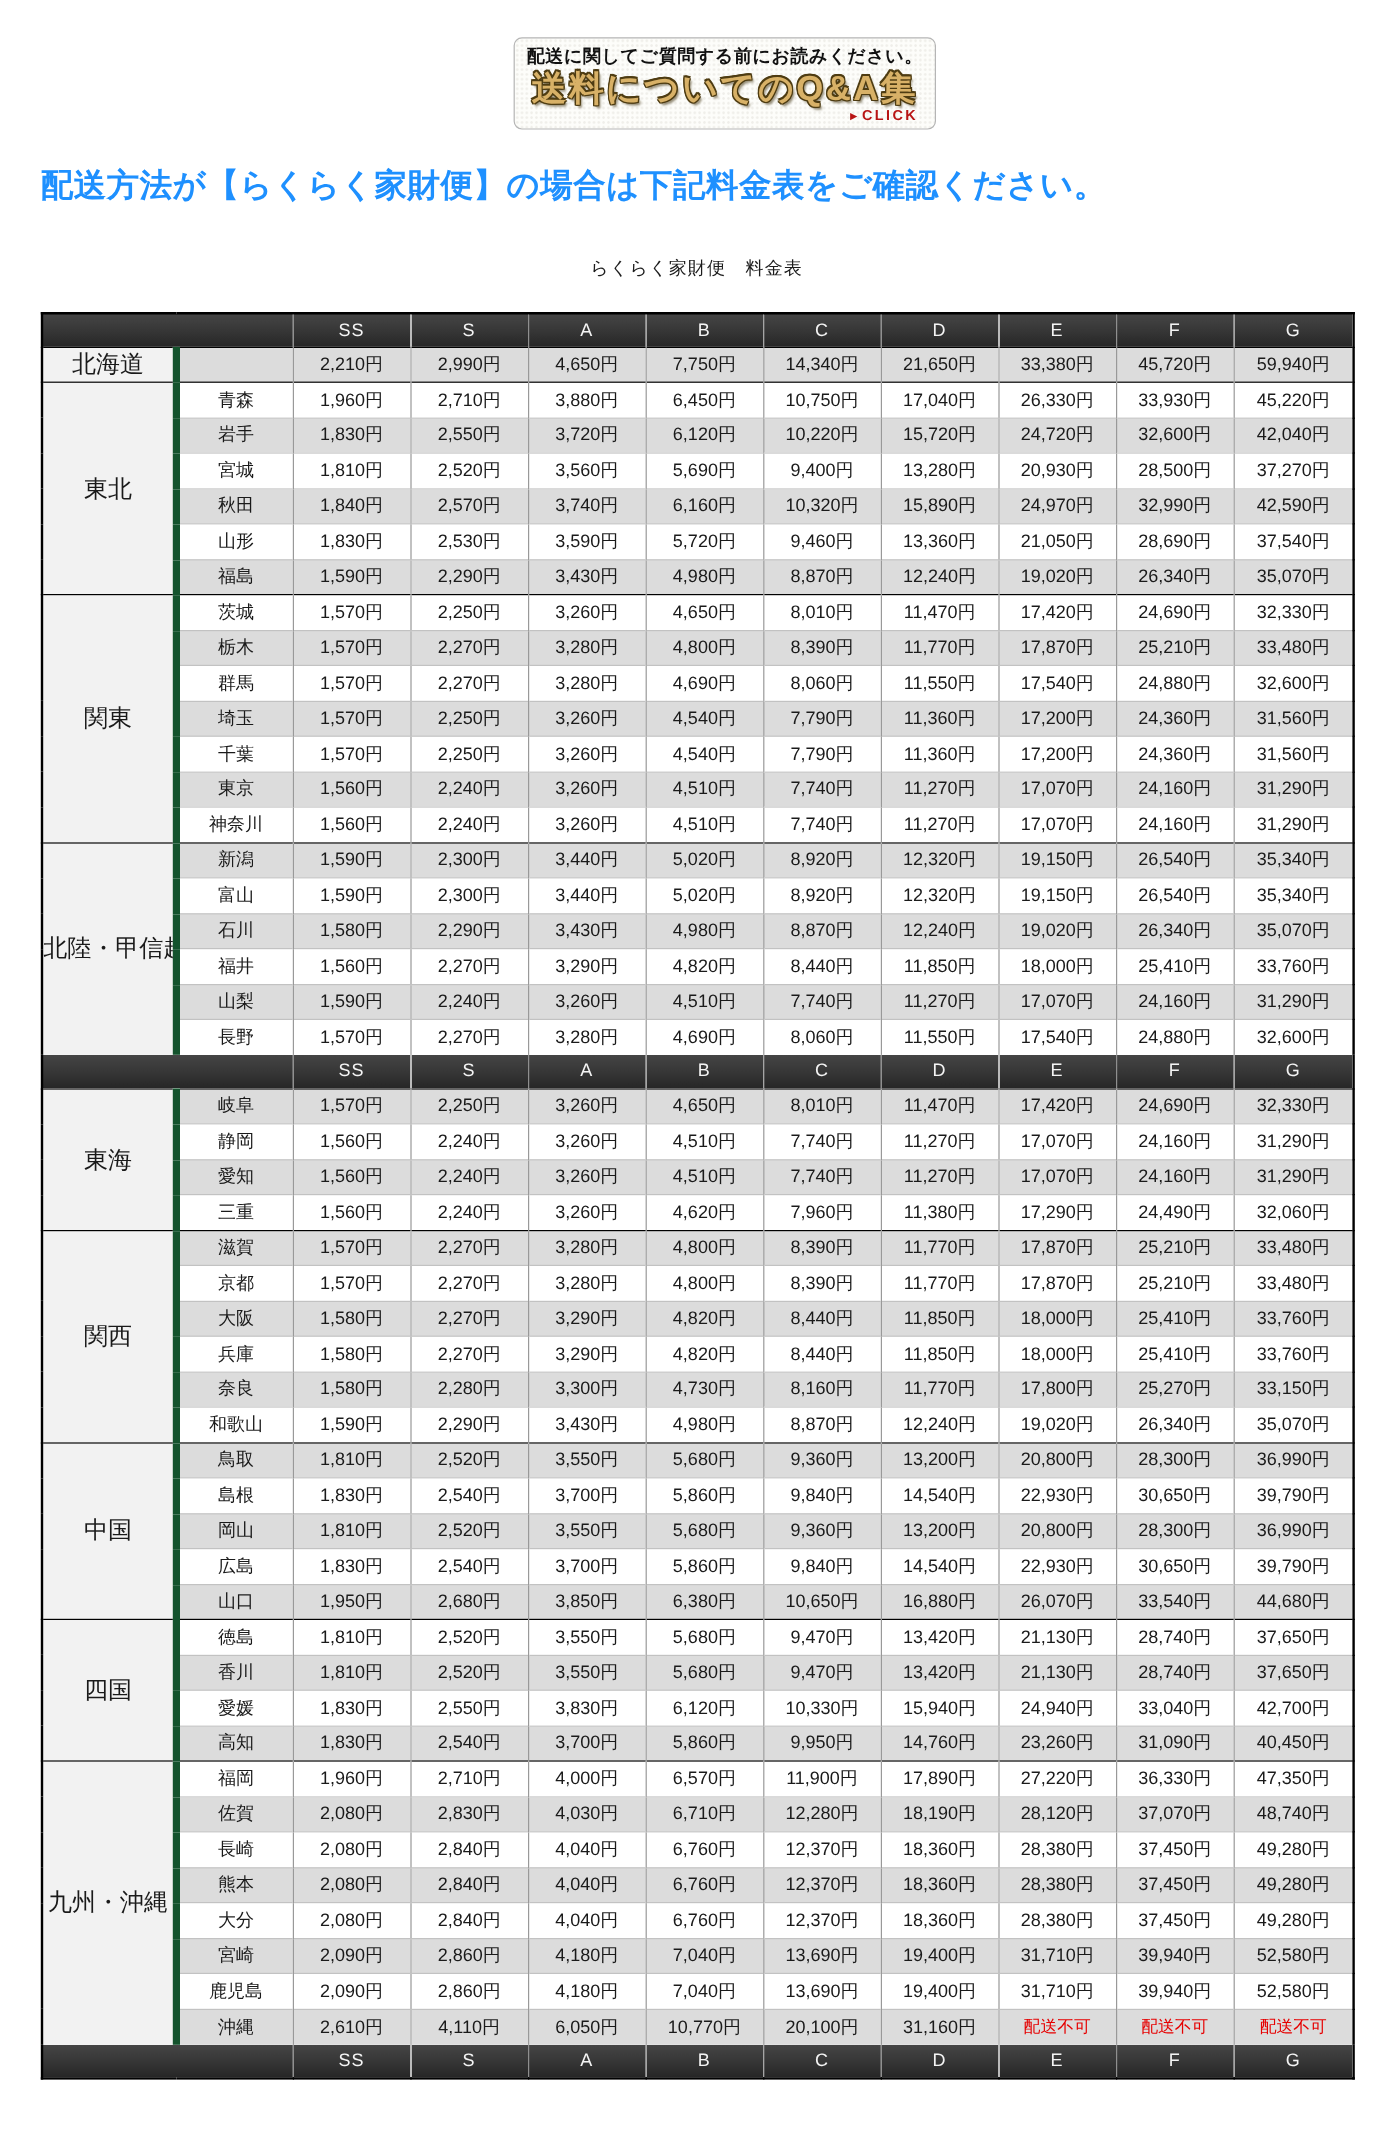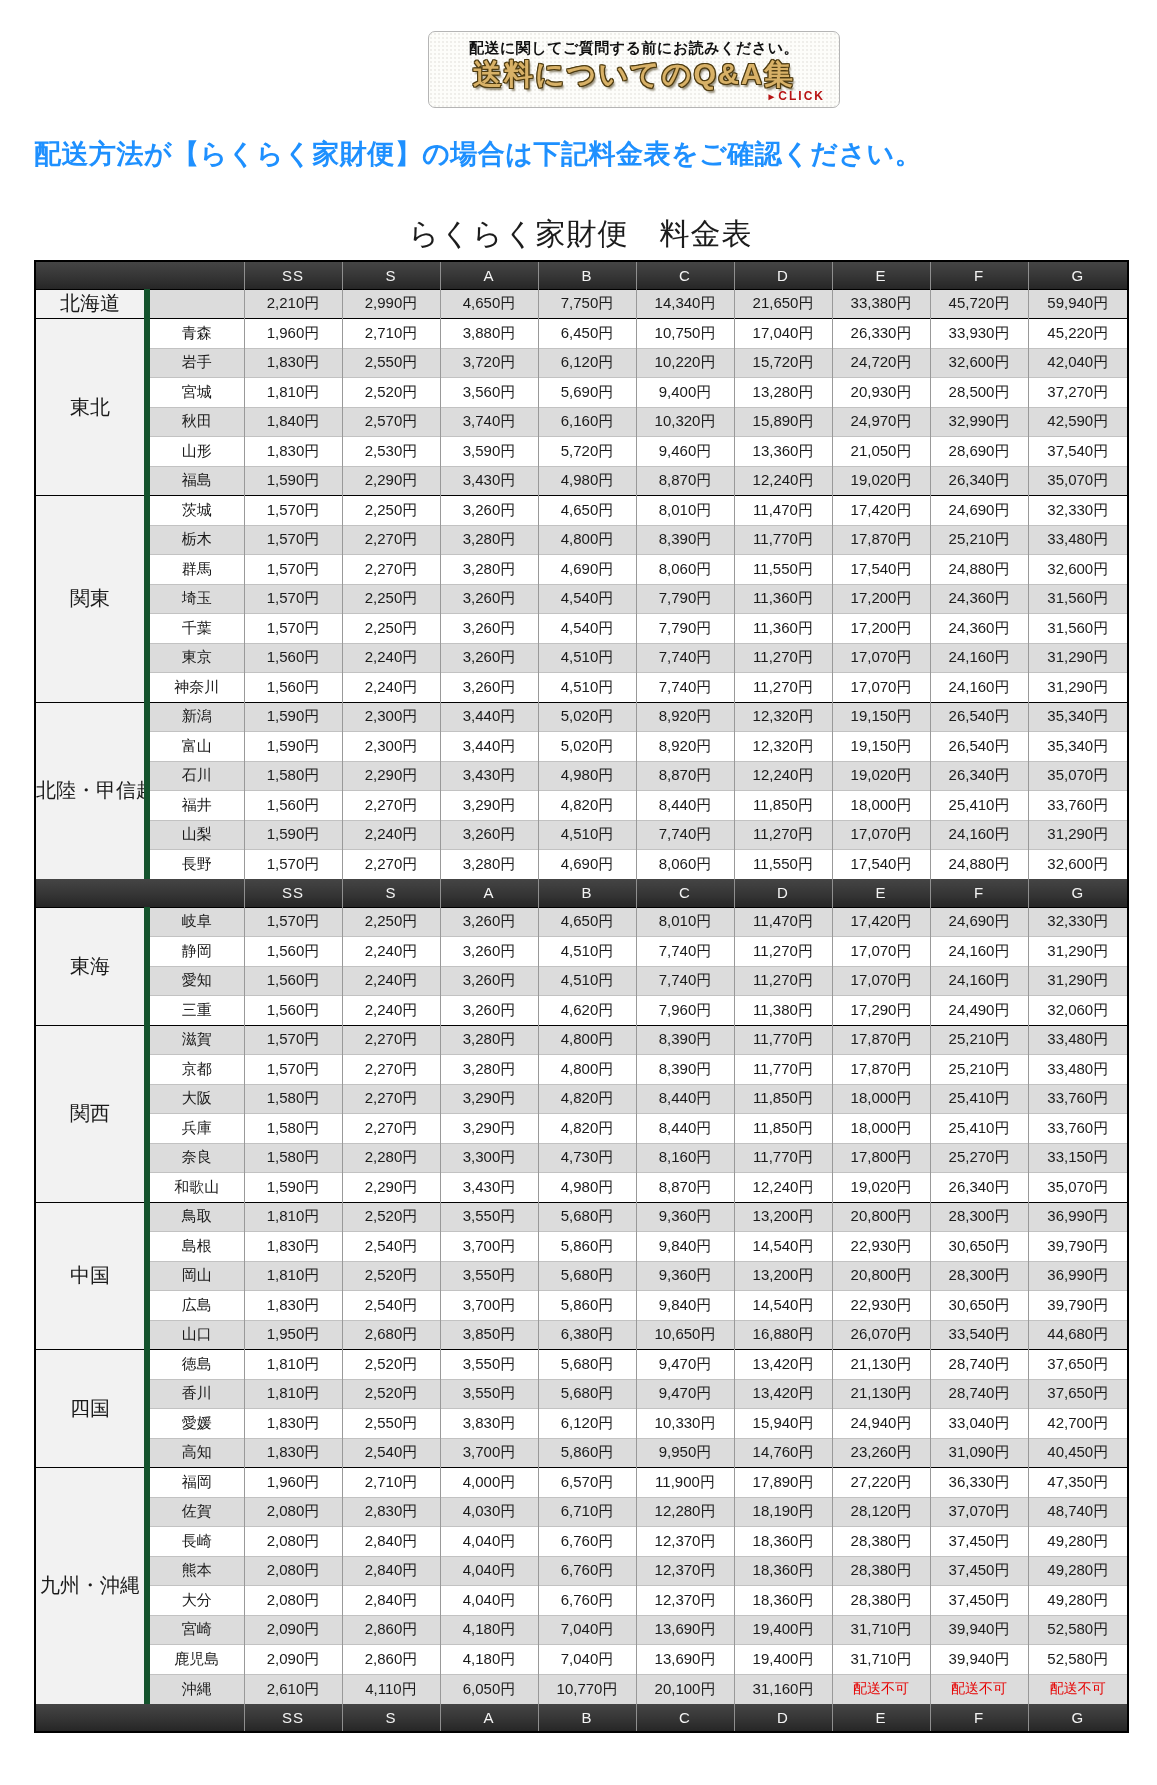--- a/index.html
+++ b/index.html
@@ -1,20 +1,20 @@
 <!DOCTYPE html>
 <html><head>
 <meta charset="utf-8">
 <style>
   html,body{margin:0;padding:0;background:#fff;}
   body{width:1157px;height:1785px;position:relative;font-family:"Liberation Sans","DejaVu Sans",sans-serif;-webkit-font-smoothing:antialiased;}
 
   
   .banner{
-    position:absolute;left:428px;top:31px;width:412px;height:77px;
+    position:absolute;left:428px;top:31px;width:352px;height:77px;
     box-sizing:border-box;border:1px solid #b5b5b5;border-radius:7px;
     background-color:#fdfdfa;
     background-image:radial-gradient(circle,rgba(120,110,90,.10) 1px,transparent 1.2px);
     background-size:4px 4px;
     text-align:center;cursor:pointer;overflow:hidden;
   }
   .banner-line1{margin-top:7px;font-size:15px;font-weight:bold;color:#111;letter-spacing:0.5px;line-height:17px;}
   .banner-line2{
     margin-top:2px;font-size:29px;font-weight:bold;letter-spacing:2px;line-height:32px;
     color:#d8b167;
@@ -28,21 +28,21 @@
 
   
   .lead{
     position:absolute;left:34px;top:136px;width:1093px;
     text-align:left;font-size:27px;font-weight:bold;color:#1e90ff;letter-spacing:0.5px;
   }
 
   
   .tbl-title{
     position:absolute;left:34px;top:214px;width:1093px;
-    text-align:center;font-size:30px;font-weight:normal;color:#1c1c1c;letter-spacing:1px;
+    text-align:center;font-size:15px;font-weight:normal;color:#1c1c1c;letter-spacing:1px;
   }
 
   
   table.price{
     position:absolute;left:34px;top:260px;width:1093px;
     border-collapse:collapse;table-layout:fixed;
     border:2px solid #000;
     font-size:15px;color:#1a1a1a;
   }
   table.price td{box-sizing:border-box;padding:0;text-align:center;vertical-align:middle;overflow:hidden;white-space:nowrap;}

